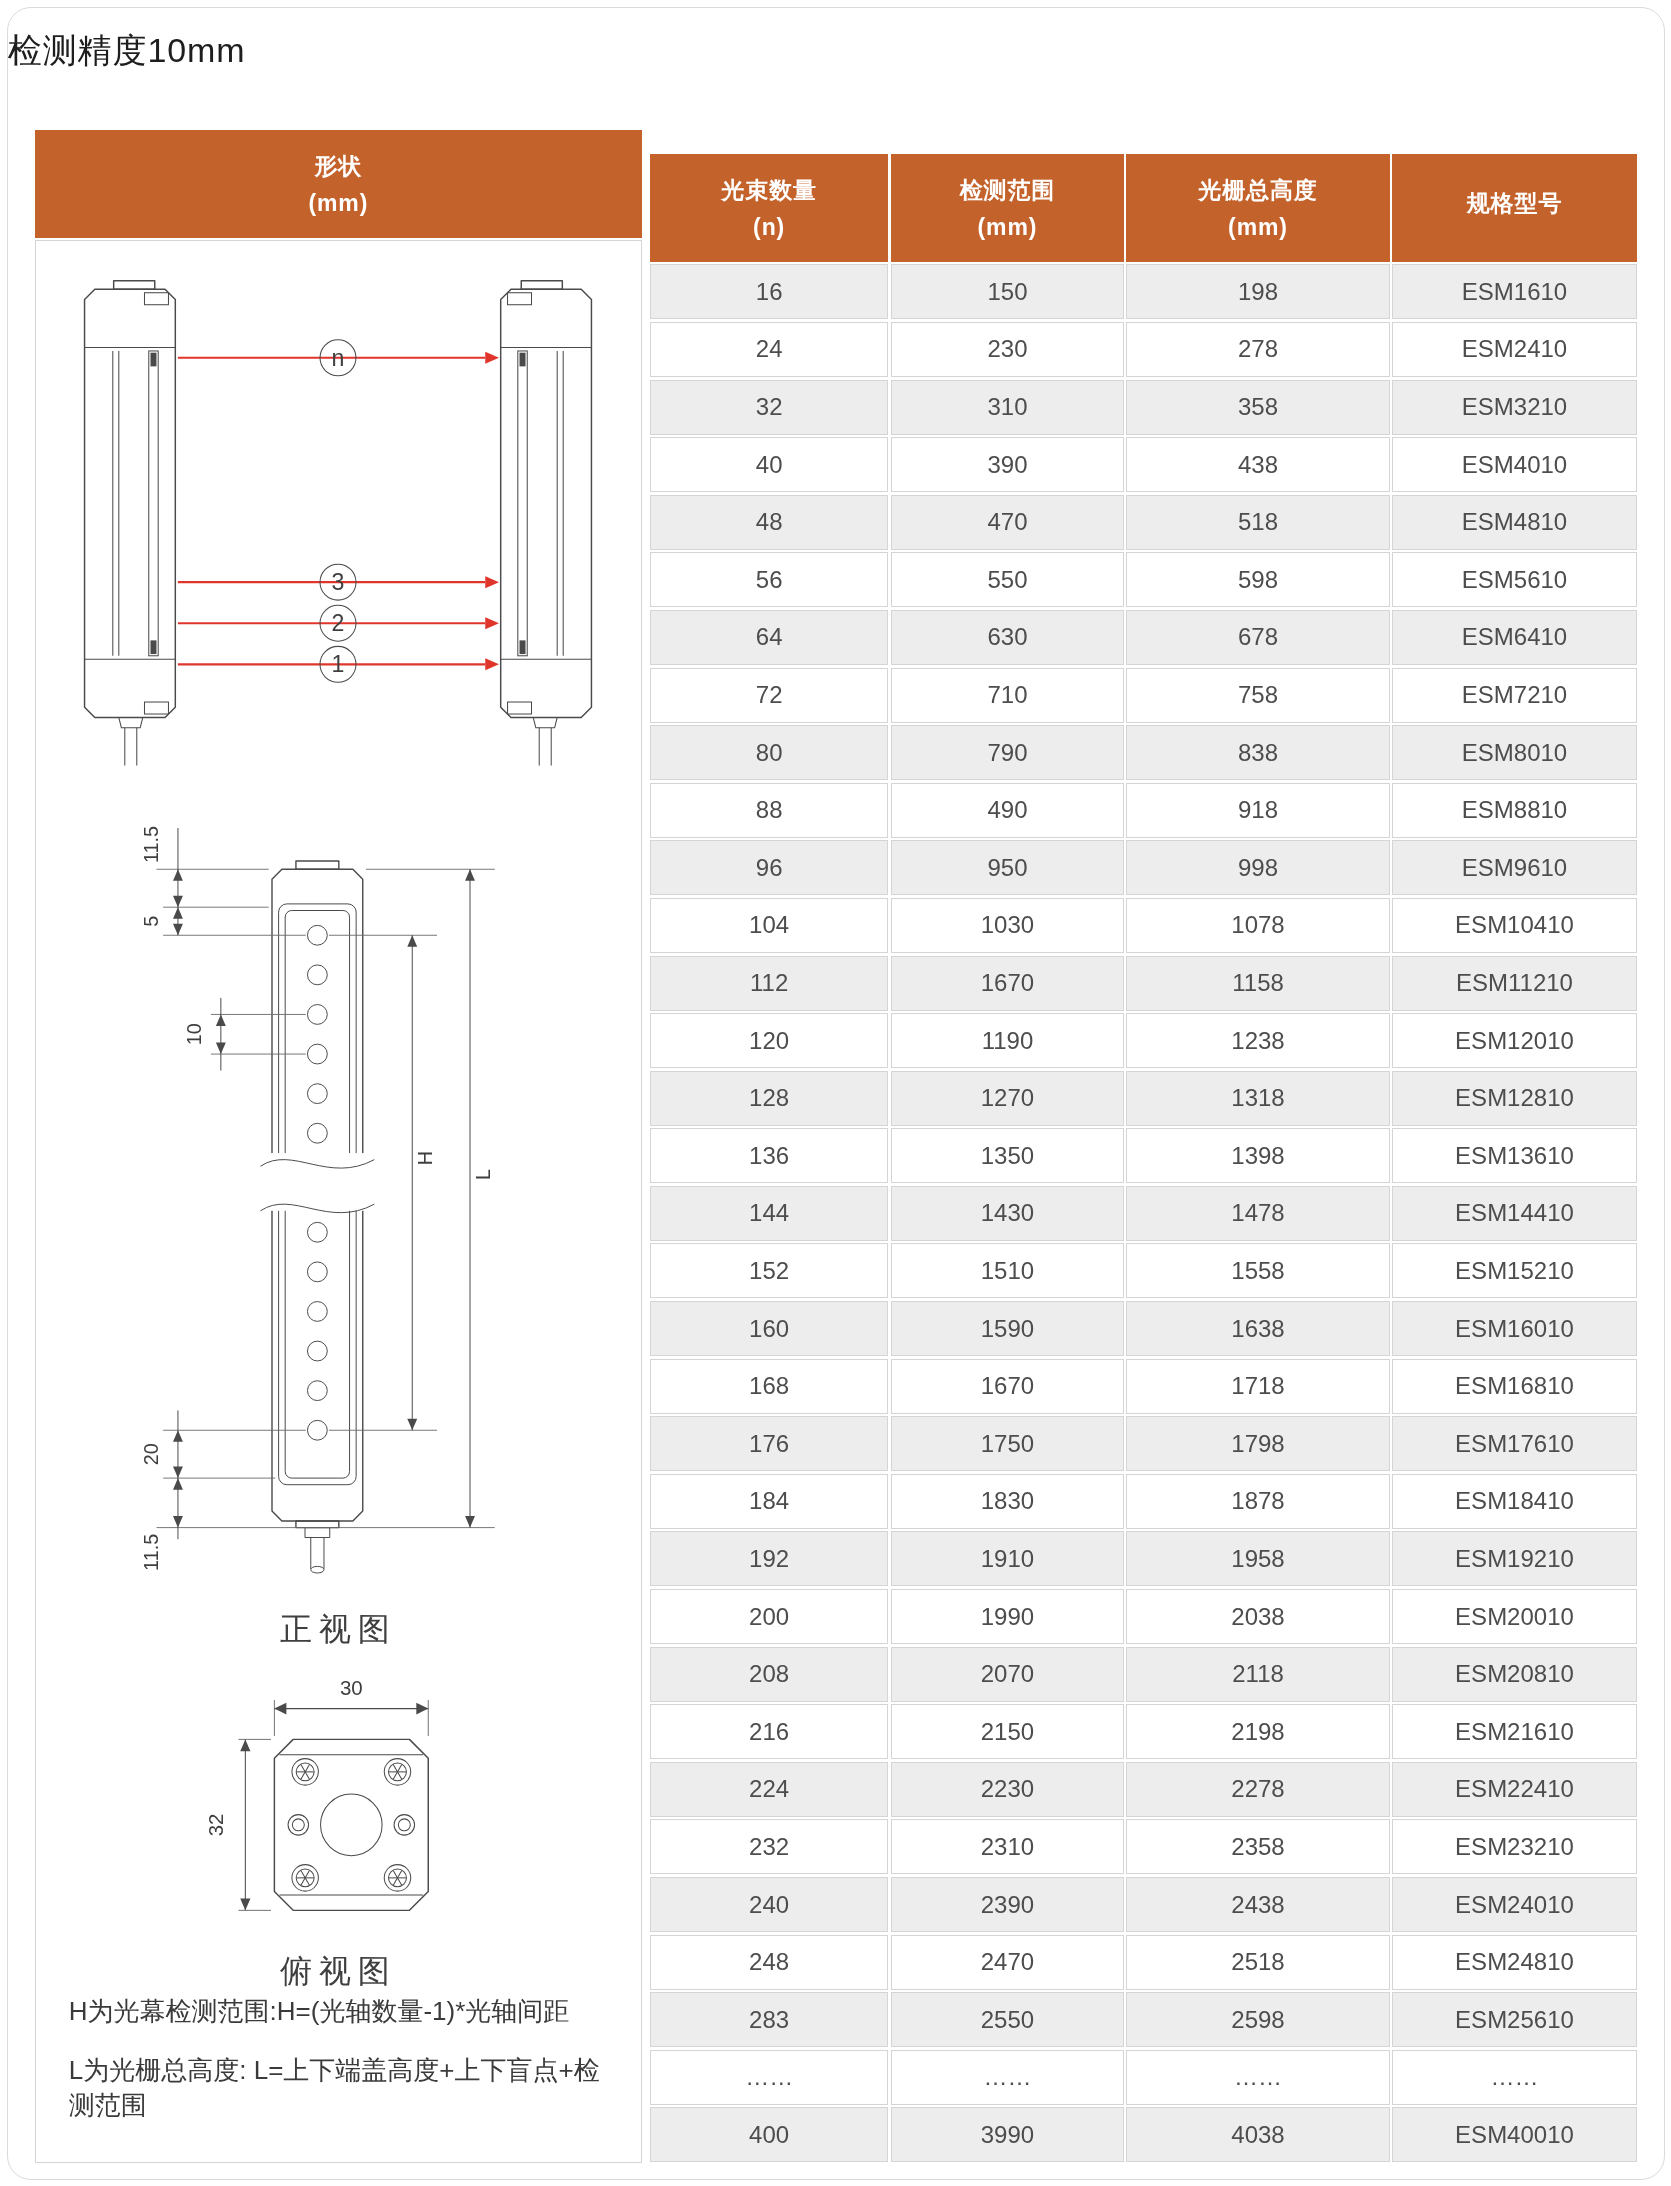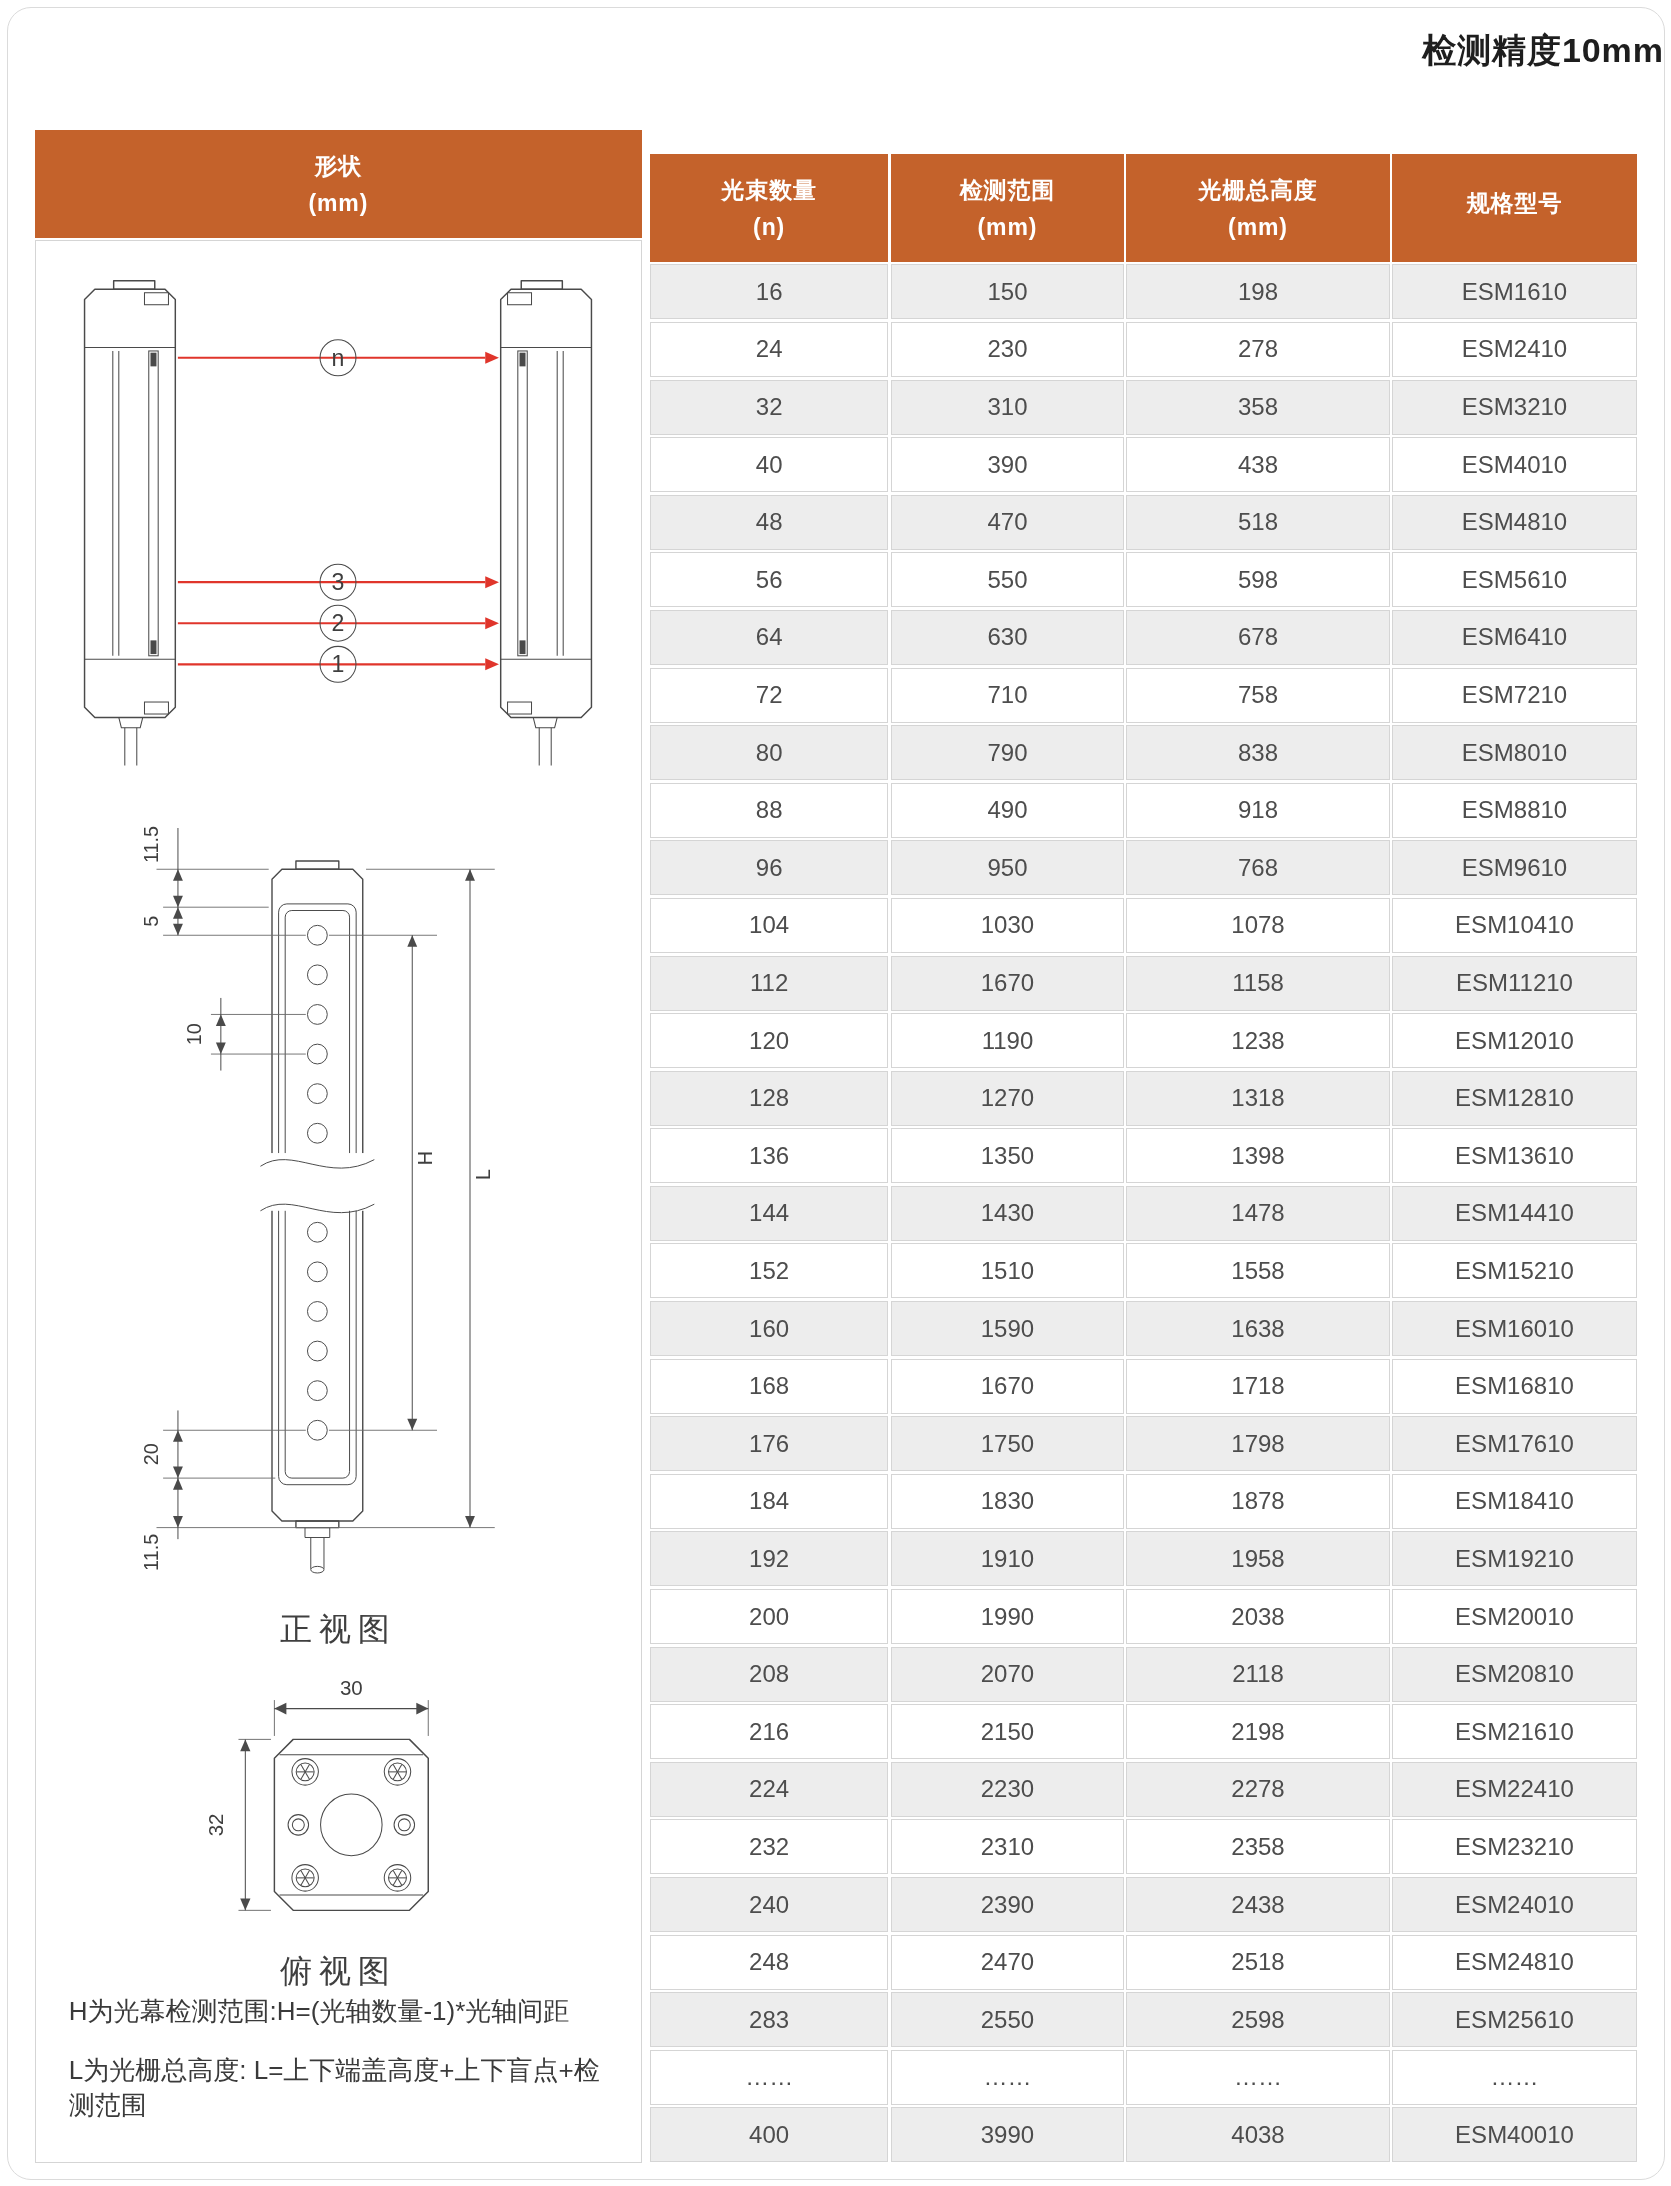--- a/index.html
+++ b/index.html
@@ -2,21 +2,21 @@
 <html style="--header-bg: #C4622B; --row-alt: #EDEDED; --row-border: #D5D5D5; --text: #4D4D4D; --accent-red: #E0352B;font-size:13.7px"><head>
 <meta charset="utf-8">
 <style>
   :root{
     --header-bg:#C4622B; --row-alt:#EDEDED; --row-border:#D5D5D5;
     --text:#4D4D4D; --accent-red:#E0352B; --line:#4a4a4a;
   }
   *{margin:0;padding:0;box-sizing:border-box;}
   body{width:1672px;height:2186px;background:#ffffff;font-family:"Liberation Sans","DejaVu Sans",sans-serif;overflow:hidden;}
   .card{position:absolute;left:6.8px;top:6.8px;width:1658px;height:2173px;background:#fff;border:1.7px solid #DBDBDB;border-radius:24px;overflow:hidden;}
-  .title{padding-top:20.5px;height:79px;text-align:right;font-size:34px;font-weight:700;color:#1e1e1e;letter-spacing:0.9px;}
+  .title{padding-top:20.5px;height:79px;text-align:left;font-size:34px;font-weight:400;color:#1e1e1e;letter-spacing:0.9px;}
   .table-wrap{margin:43px 27px 0 27px;display:flex;gap:8px;}
   .th{background:var(--header-bg);color:#fff;display:flex;flex-direction:column;align-items:center;justify-content:center;gap:8.6px;font-size:23px;font-weight:700;letter-spacing:0.9px;}
   .col-shape{width:607px;display:flex;flex-direction:column;gap:2.6px;}
   .col-shape .th{height:108px;flex:none;}
   .shape-body{flex:1;border:0.9px solid var(--row-border);background:#fff;display:flex;flex-direction:column;align-items:center;}
   .col-data{flex:1;display:grid;grid-template-columns:283fr 276fr 312fr 290fr;grid-template-rows:108px;grid-auto-rows:55px;gap:2.6px;margin-top:24px;}
   .cell{background:#fff;border:0.9px solid var(--row-border);display:flex;align-items:center;justify-content:center;font-size:24px;color:var(--text);}
   .cell.alt{background:var(--row-alt);}
   .diag-label{font-size:32px;color:#3f3f3f;letter-spacing:6.8px;}
   .lbl-front{margin:29px 0 0 0;}
@@ -282,21 +282,21 @@
         <div class="cell alt">80</div>
         <div class="cell alt">790</div>
         <div class="cell alt">838</div>
         <div class="cell alt">ESM8010</div>
         <div class="cell">88</div>
         <div class="cell">490</div>
         <div class="cell">918</div>
         <div class="cell">ESM8810</div>
         <div class="cell alt">96</div>
         <div class="cell alt">950</div>
-        <div class="cell alt">768</div>
+        <div class="cell alt">998</div>
         <div class="cell alt">ESM9610</div>
         <div class="cell">104</div>
         <div class="cell">1030</div>
         <div class="cell">1078</div>
         <div class="cell">ESM10410</div>
         <div class="cell alt">112</div>
         <div class="cell alt">1670</div>
         <div class="cell alt">1158</div>
         <div class="cell alt">ESM11210</div>
         <div class="cell">120</div>

